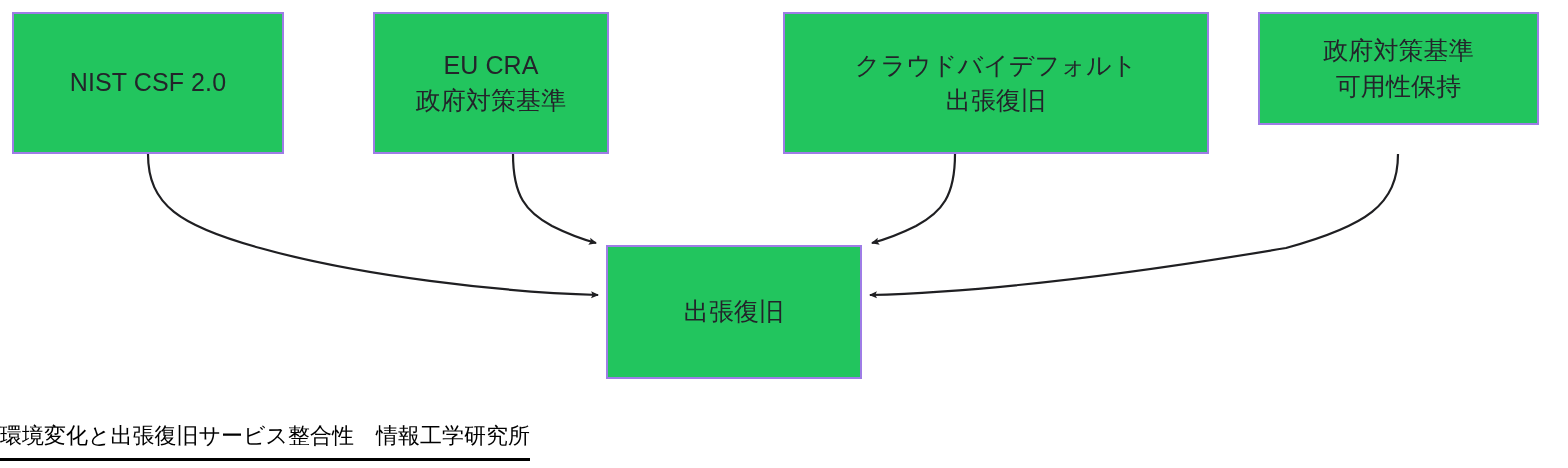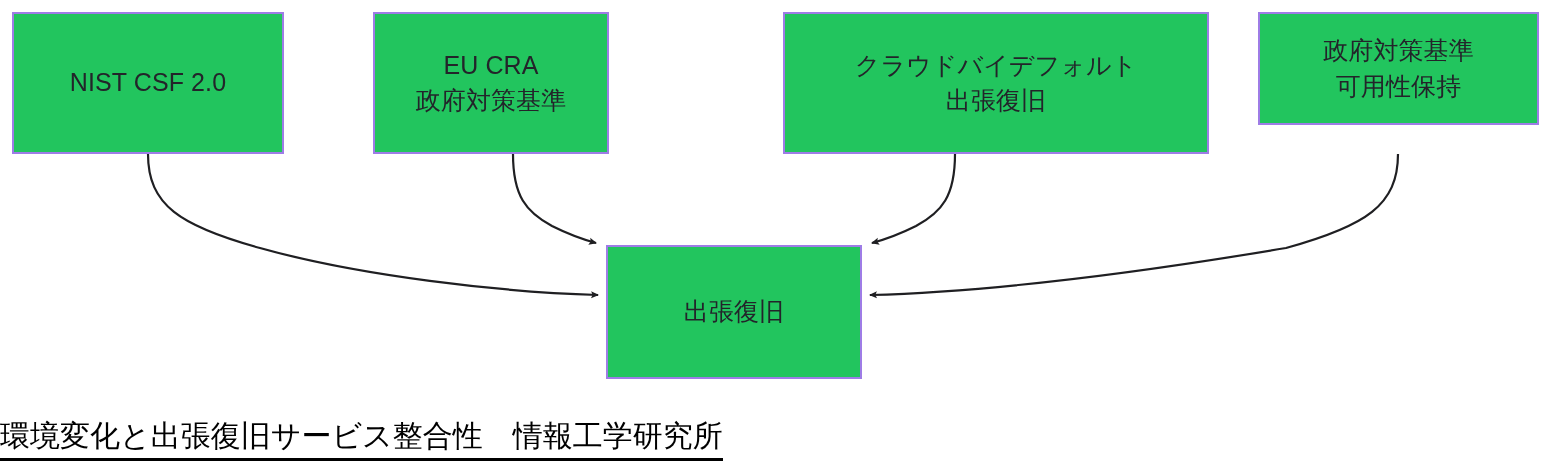--- a/index.html
+++ b/index.html
@@ -59,21 +59,21 @@
   #node-eucra     { left: 373px;  top: 12px;  width: 236px; height: 142px; }
   #node-cloud     { left: 743px;  top: 12px;  width: 426px; height: 142px; margin-left: 40px; }
   #node-gov       { left: 1258px; top: 12px;  width: 281px; height: 113px; }
   #node-central   { left: 606px;  top: 245px; width: 256px; height: 134px; }
 
   
   #caption {
     position: absolute;
     left: 0px;
     top: 416px;
-    font-size: 30px;
+    font-size: 22px;
     line-height: 40px;
     color: #000000;
     white-space: nowrap;
     border-bottom: 3px solid #000000;
     padding-bottom: 2px;
     display: inline-block;
   }
 </style>
 </head>
 <body>

